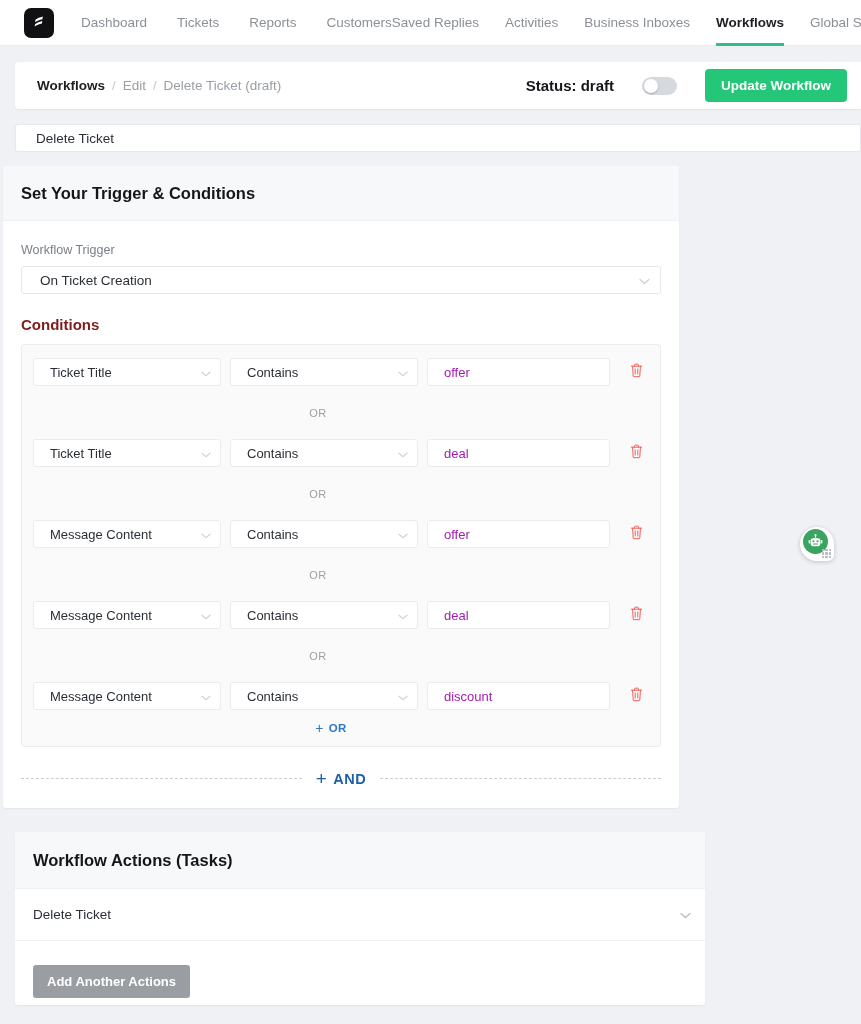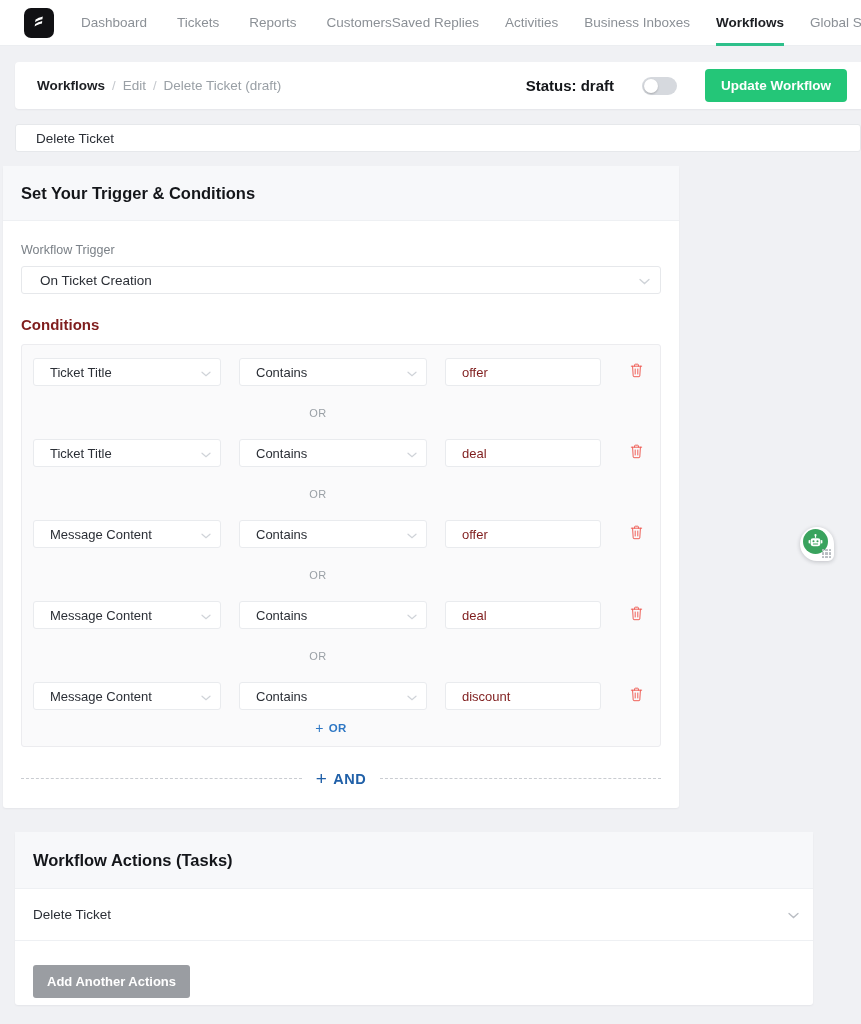--- a/index.html
+++ b/index.html
@@ -92,32 +92,32 @@
   }
   .select .val { flex: 1; overflow: hidden; white-space: nowrap; text-overflow: ellipsis; }
   .chev { flex: none; }
 
   .sub-title { font-size: 15px; font-weight: 700; color: #7f1d1d; margin: 22px 0 11px 0; }
 
   .cond-box {
     border: 1px solid #ececef; background: #fafafb; border-radius: 3px;
     padding: 13px 11px 0 11px;
   }
-  .cond-row { display: flex; align-items: center; gap: 18px; }
+  .cond-row { display: flex; align-items: center; gap: 9px; }
   .cond-sel {
     width: 188px; height: 28px; background: #fff;
     border: 1px solid #e9ebee; border-radius: 3px;
     display: flex; align-items: center; padding: 0 9px 0 16px;
     font-size: 13px; color: #2b2f36; cursor: pointer; flex: none;
   }
   .cond-sel .val { flex: 1; overflow: hidden; white-space: nowrap; }
   .cond-input {
     flex: 1; height: 28px; background: #fff;
     border: 1px solid #e9ebee; border-radius: 3px;
-    font-size: 13px; color: #7f1d1d; padding: 0 10px 0 16px;
+    font-size: 13px; color: #a21caf; padding: 0 10px 0 16px;
     font-family: inherit; outline: none; min-width: 0;
   }
   .cond-del {
     width: 26px; height: 26px; flex: none; display: flex;
     align-items: center; justify-content: center; cursor: pointer; margin-left: 4px;
   }
   .or-row {
     height: 53px; display: flex; align-items: center; justify-content: center;
     padding-right: 46px;
   }
@@ -134,21 +134,21 @@
   }
   .dashline { flex: 1; border-top: 1px dashed #c9ccd1; }
   .add-and {
     display: flex; align-items: center; gap: 6px; color: #2060a8;
     font-size: 14.5px; font-weight: 700; letter-spacing: .5px;
     padding: 0 14px; cursor: pointer; white-space: nowrap;
   }
   .add-and .plus { font-size: 19px; font-weight: 400; line-height: 1; }
 
   
-  .card-actions { left: 15px; top: 832px; width: 798px; height: 173px; }
+  .card-actions { left: 15px; top: 832px; width: 690px; height: 173px; }
   .act-head {
     height: 57px; background: #f7f8fa; border-bottom: 1px solid #eef0f3;
     display: flex; align-items: center; padding-left: 18px;
   }
   .act-item {
     height: 52px; display: flex; align-items: center;
     padding: 0 14px 0 18px; border-bottom: 1px solid #eef0f3;
     font-size: 13.5px; color: #2b2f36; cursor: pointer;
   }
   .act-item .val { flex: 1; }

